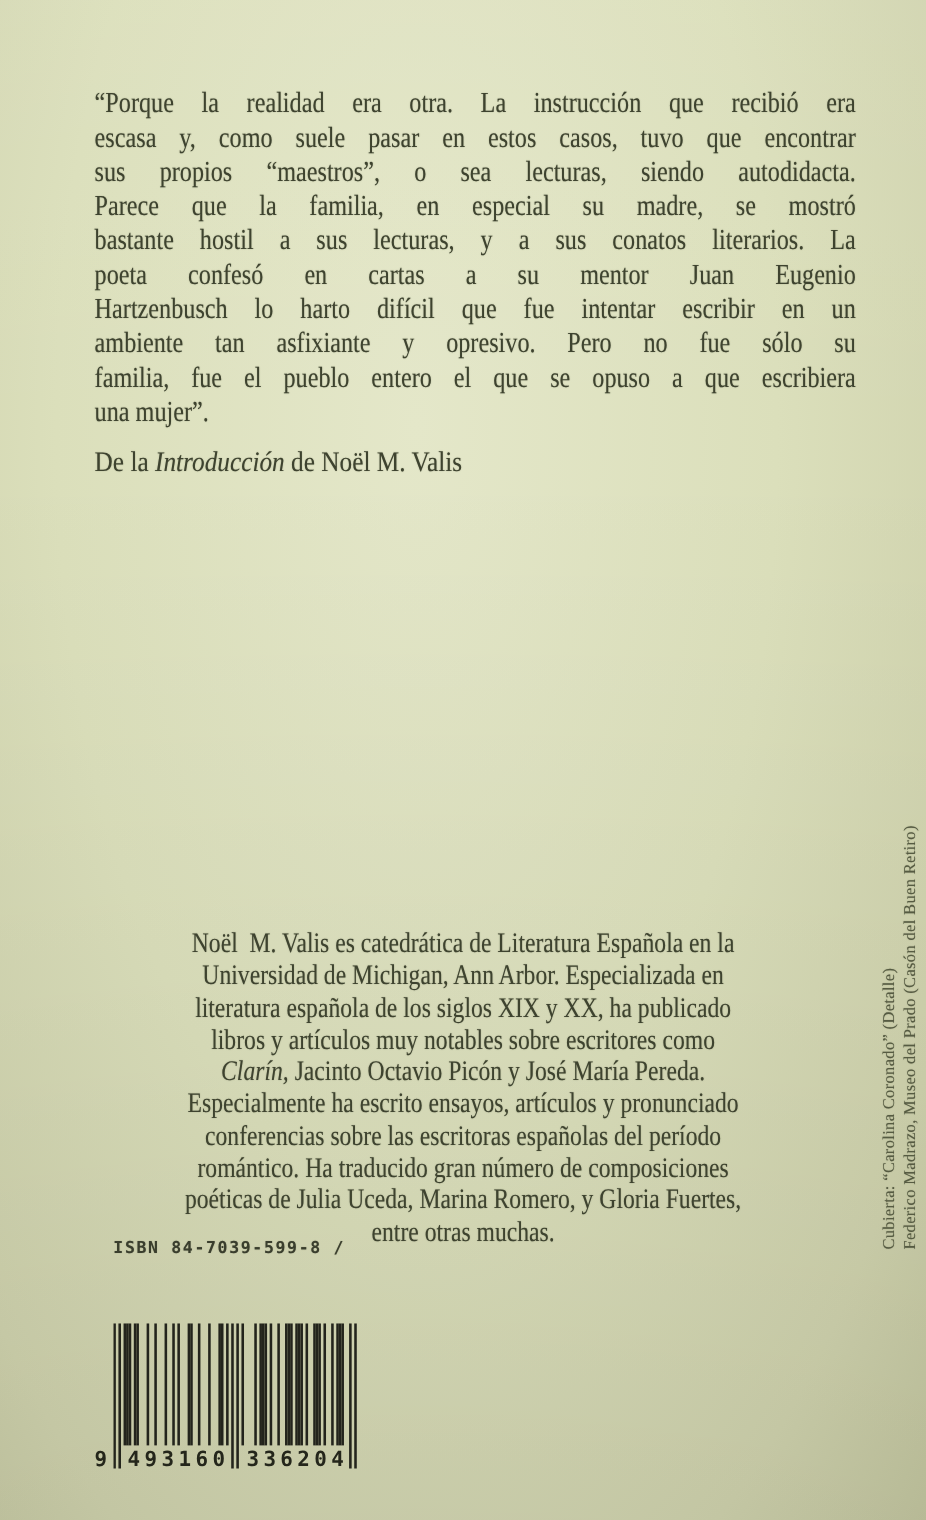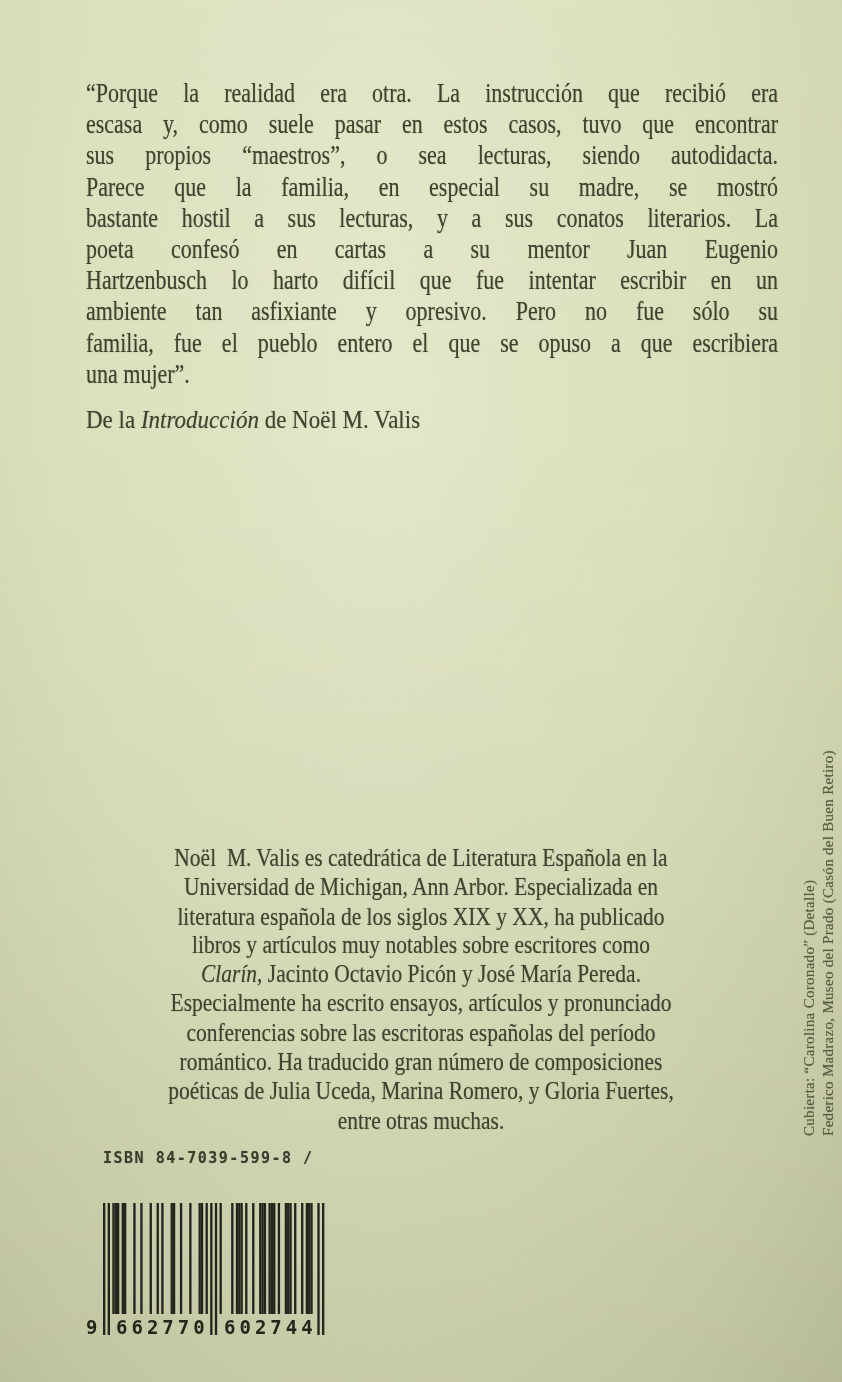--- a/index.html
+++ b/index.html
@@ -40,21 +40,20 @@
     font-size:15px;line-height:19px;color:#565b42;
     letter-spacing:0.3px;
     transform:rotate(-90deg);transform-origin:100% 100%;
     text-shadow:0 0 1px rgba(86,91,66,0.5);
   }
   .isbn{
     position:absolute;left:103px;top:1125px;
     font-family:"DejaVu Sans Mono", monospace;
     font-size:15px;font-weight:600;letter-spacing:1.5px;color:#3a3e2d;
     text-shadow:0 0 1px rgba(58,62,45,0.4);
-    margin-top:24px;
   }
   .barcode{position:absolute;left:103px;top:1203px;width:222px;height:134px;}
   .barcode svg{position:absolute;left:0;top:0;}
   .barcode .digit{
     position:absolute;bottom:0;
     font-family:"DejaVu Sans Mono", monospace;
     font-size:19px;font-weight:600;color:#24261b;line-height:20px;
   }
   .barcode .d-first{left:-17px;}
   .barcode .d-left{left:13px;letter-spacing:4px;}
@@ -143,17 +142,17 @@
         <rect x="186.40" y="0" width="2.33" height="111" fill="#23241c"></rect>
         <rect x="191.06" y="0" width="2.33" height="111" fill="#23241c"></rect>
         <rect x="198.05" y="0" width="2.33" height="111" fill="#23241c"></rect>
         <rect x="202.71" y="0" width="2.33" height="111" fill="#23241c"></rect>
         <rect x="205.04" y="0" width="2.33" height="111" fill="#23241c"></rect>
         <rect x="207.37" y="0" width="2.33" height="111" fill="#23241c"></rect>
         <rect x="214.36" y="0" width="2.33" height="132" fill="#23241c"></rect>
         <rect x="219.02" y="0" width="2.33" height="132" fill="#23241c"></rect>
       </svg>
     <span class="digit d-first" id="d-first">9</span>
-    <span class="digit d-left" id="d-left">662770</span>
-    <span class="digit d-right" id="d-right">602744</span>
+    <span class="digit d-left" id="d-left">493160</span>
+    <span class="digit d-right" id="d-right">336204</span>
   </div>
 
 </div>
 
 </body></html>

